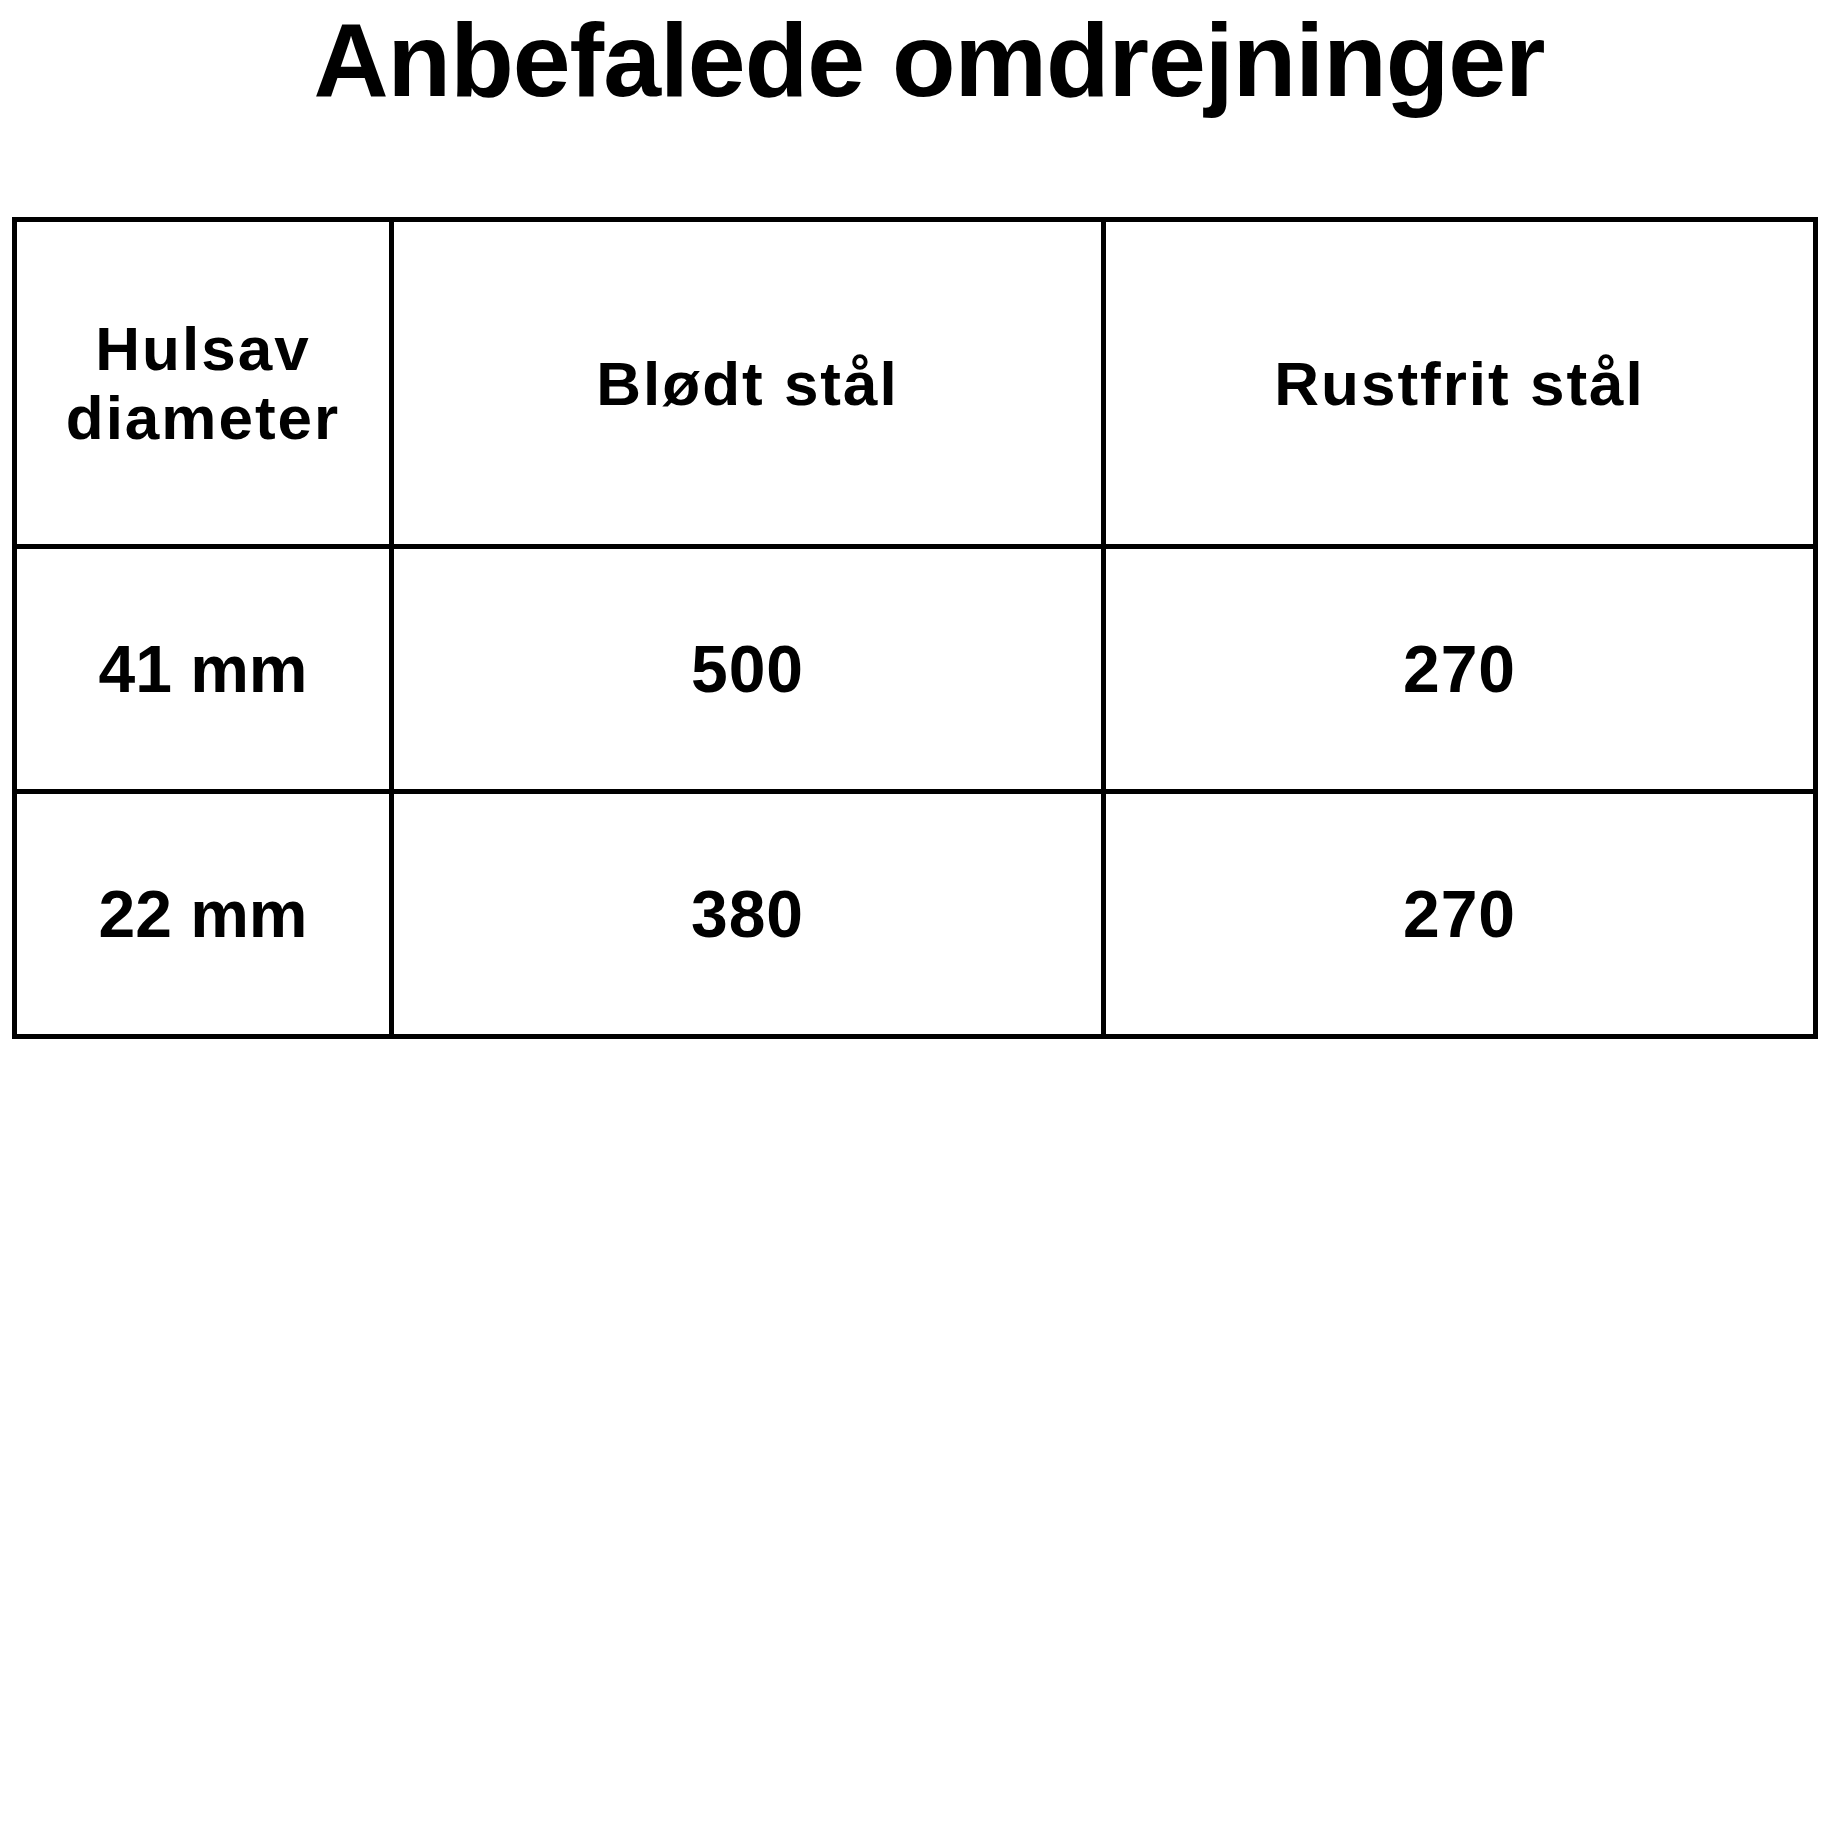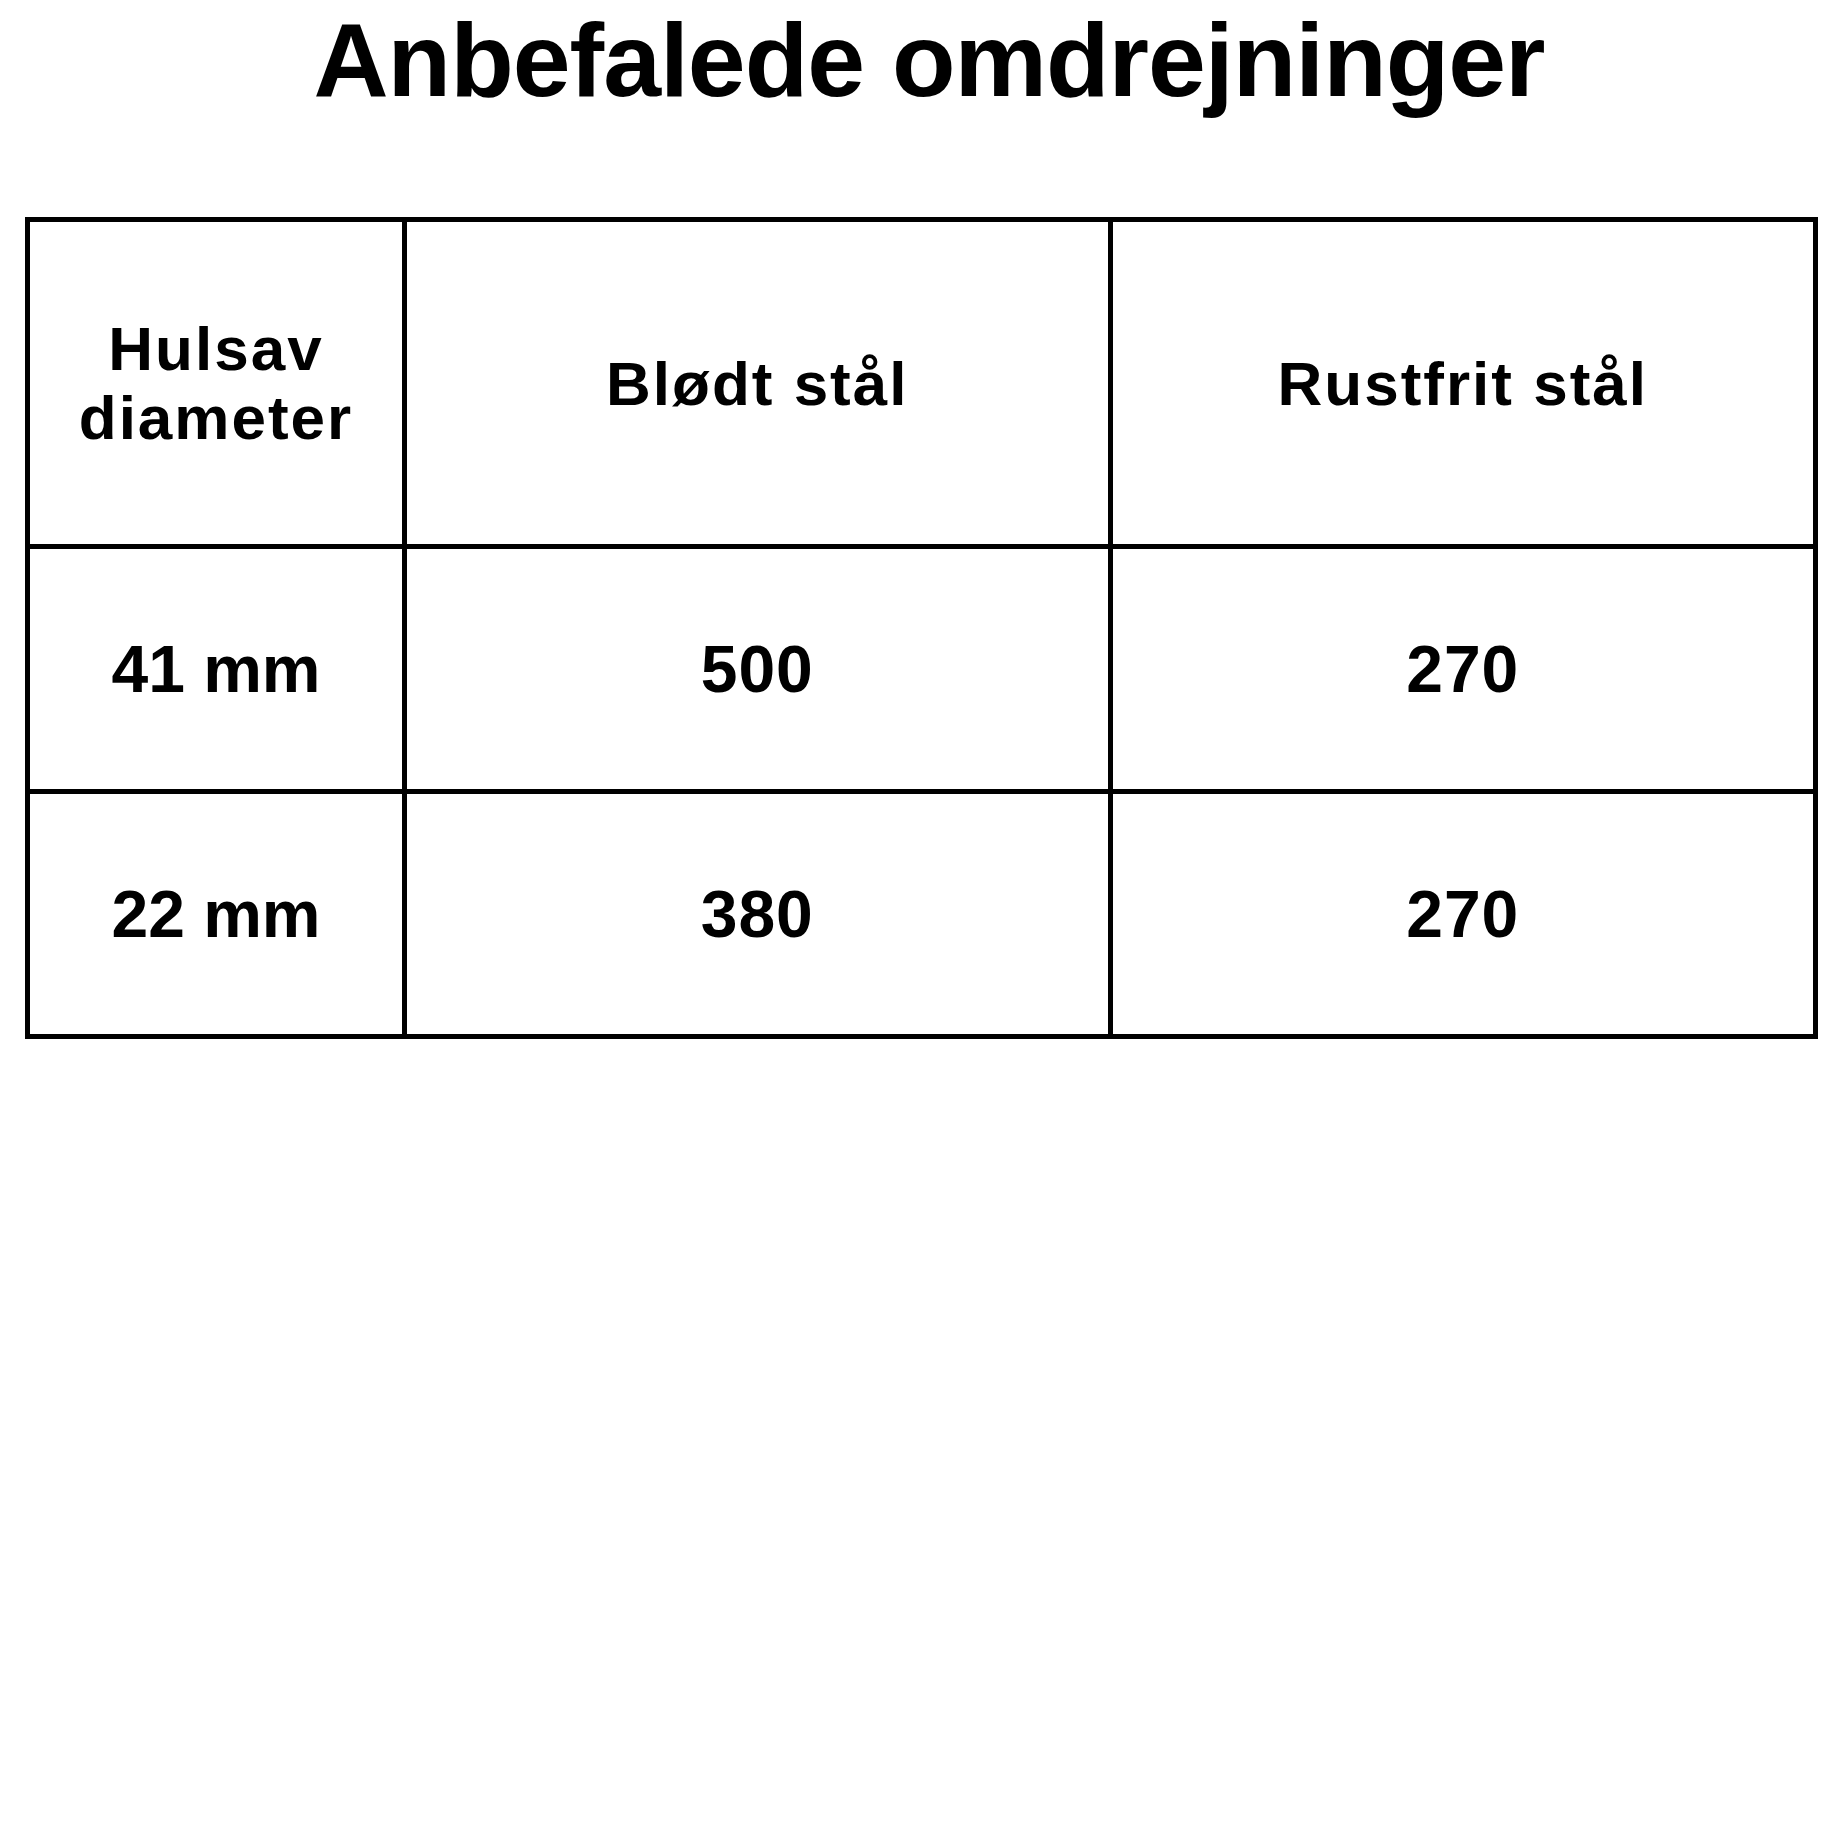--- a/index.html
+++ b/index.html
@@ -26,21 +26,21 @@
     font-weight: bold;
     font-size: 104px;
     letter-spacing: -1px;
     line-height: 1.0;
     padding-top: 8px;
     padding-left: 26px;
     color: #000000;
   }
   .table-wrap {
     margin-top: 105px;
-    padding: 0 14px 0 25px;
+    padding: 0 14px 0 12px;
     box-sizing: border-box;
   }
   table.spec {
     width: 100%;
     border-collapse: collapse;
     table-layout: fixed;
   }
   table.spec, table.spec th, table.spec td {
     border: 5px solid #000000;
   }

